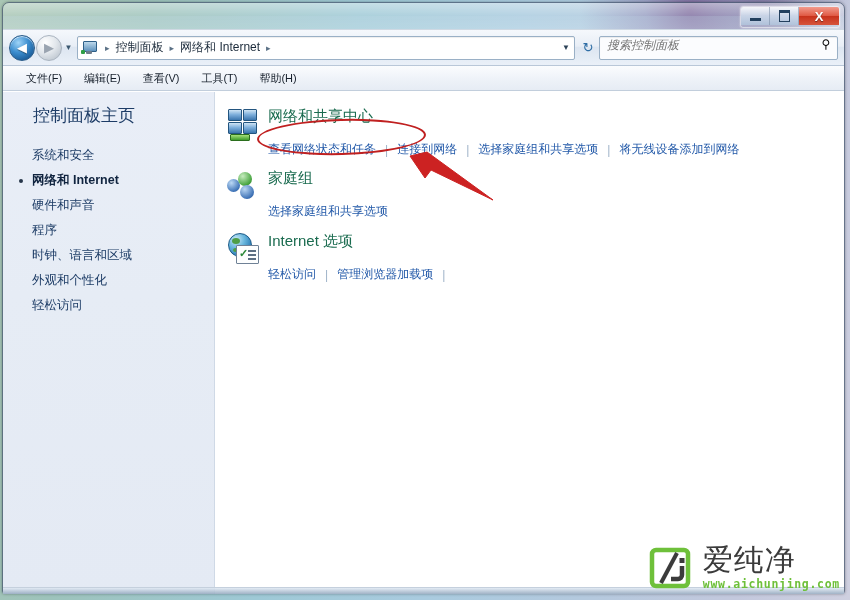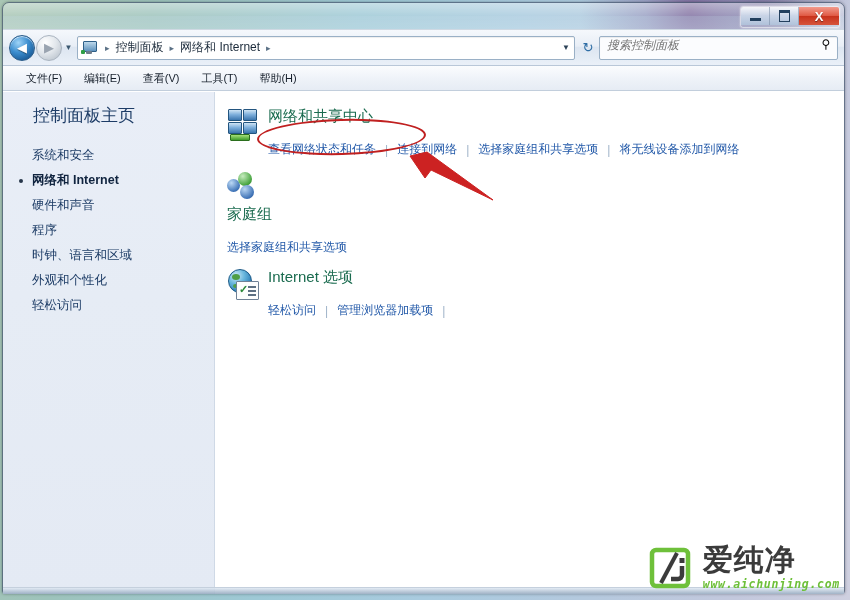--- a/index.html
+++ b/index.html
@@ -250,25 +250,25 @@
   
   #watermark{
     position:absolute;right:10px;bottom:8px;display:flex;align-items:center;
   }
   #wm-logo{
     width:48px;height:48px;flex:none;margin-right:9px;
   }
   #wm-text{line-height:1;}
   #wm-name{
     font-family:"DejaVu Sans","Liberation Sans",sans-serif;
-    font-size:30px;font-weight:bold;color:#3b3b3b;letter-spacing:1px;
+    font-size:30px;font-weight:normal;color:#3b3b3b;letter-spacing:1px;
   }
   #wm-url{
     margin-top:4px;font-family:"DejaVu Sans Mono","Liberation Mono",monospace;
-    font-size:11.5px;font-weight:bold;color:#6ec03a;letter-spacing:.7px;font-style:italic;
+    font-size:11.5px;font-weight:bold;color:#6ec03a;letter-spacing:.7px;
   }
   
   #bottom-edge{
     position:absolute;left:0;bottom:0;width:841px;height:6px;
     background:linear-gradient(180deg,rgba(224,233,243,.9),rgba(150,170,192,.9));
     border-top:1px solid #c5d0dd;
   }
 </style>
 </head>
 <body>
@@ -384,21 +384,21 @@
               <span class="link-sep">|</span>
               <span class="cat-link">连接到网络</span>
               <span class="link-sep">|</span>
               <span class="cat-link">选择家庭组和共享选项</span>
               <span class="link-sep">|</span>
               <span class="cat-link">将无线设备添加到网络</span>
             </div>
           </div>
         </div>
 
-        <div class="cat" style="margin-top:10px;flex-direction:column;">
+        <div class="cat" style="margin-top:10px;">
           <div class="cat-icon ic-home">
             <span class="ball b1"></span>
             <span class="ball b2"></span>
             <span class="ball b3"></span>
           </div>
           <div class="cat-body">
             <div class="cat-title">家庭组</div>
             <div class="cat-links">
               <span class="cat-link">选择家庭组和共享选项</span>
             </div>

